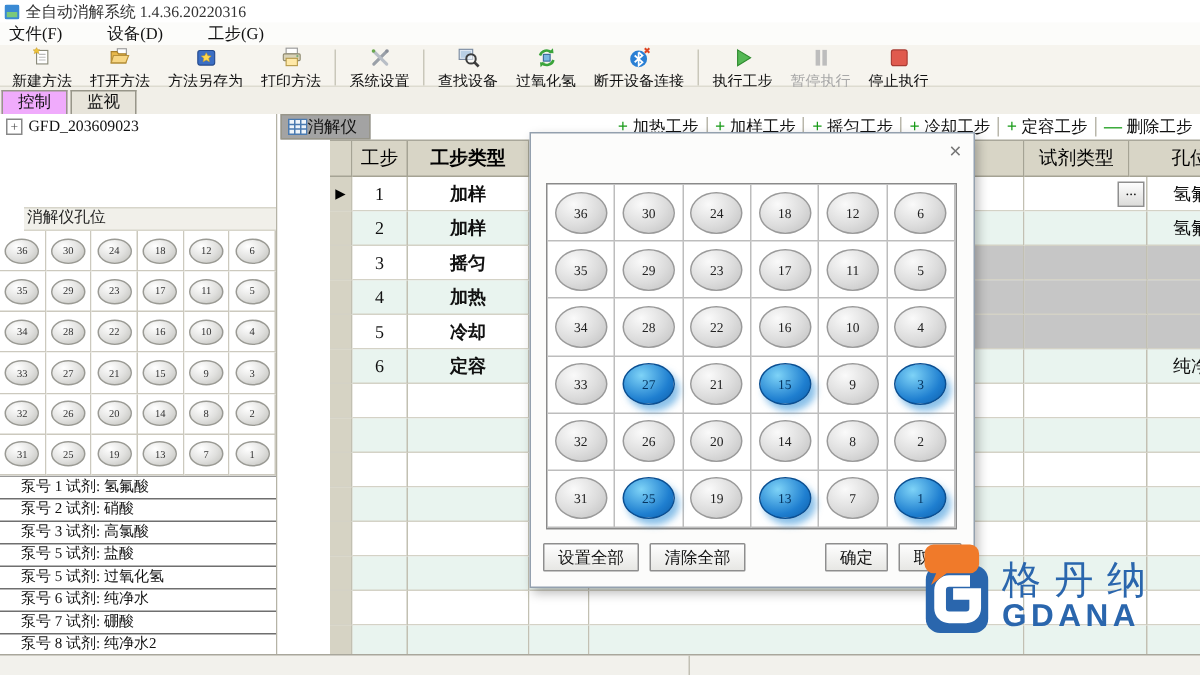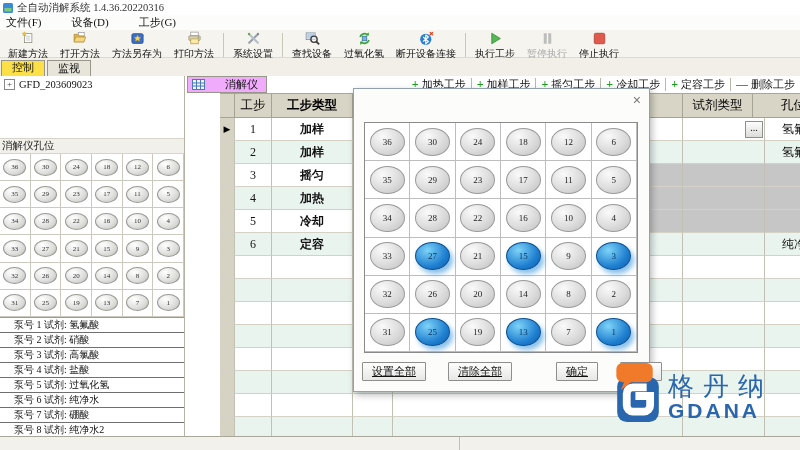--- a/index.html
+++ b/index.html
@@ -19,44 +19,44 @@
           padding:0 6px;height:27px;}
   .tb-btn svg{width:15px;height:15px;}
   .tb-btn .lbl{font-size:10px;line-height:11px;white-space:nowrap;}
   .tb-btn.disabled .lbl{color:#a8a8a8;}
   .tb-sep{width:1px;height:24px;background:#c9c7ba;margin:1px 3px 0 3px;}
   
   #viewtabs{position:absolute;left:0;top:58px;width:800px;height:18px;background:#f1efe8;
             display:flex;align-items:flex-end;padding-left:1px;box-sizing:border-box;}
   .vtab{height:15px;line-height:15px;padding:0 10px;border:1px solid #98968a;border-bottom:none;
         background:#e7e4da;font-size:11px;margin-right:2px;}
-  .vtab.active{background:#fde047;font-family:Liberation Mono, monospace;}
+  .vtab.active{background:#f0abfc;}
   
   #leftcol{position:absolute;left:0;top:76px;width:185px;height:360px;background:#fff;
            border-right:1px solid #b5b3a6;box-sizing:border-box;}
   #tree{height:62px;}
   .tree-item{display:flex;align-items:center;gap:4px;padding:3px 0 0 4px;font-size:10.5px;}
   .plusbox{width:9px;height:9px;border:1px solid #888;display:inline-flex;align-items:center;justify-content:center;
            font-size:9px;line-height:7px;color:#444;background:#fff;}
   #panel-caption{height:14px;line-height:14px;background:#f1f0ea;border-top:1px solid #d7d5ca;
-                 border-bottom:1px solid #d7d5ca;font-size:10.5px;padding-left:2px;color:#222;}
+                 border-bottom:1px solid #d7d5ca;font-size:10.5px;padding-left:2px;color:#222;margin-left:16px;}
   #panel-grid{height:163px;display:grid;grid-template-columns:repeat(6,1fr);grid-template-rows:repeat(6,1fr);}
   #panel-grid .cell{border-right:1px solid #ccc9be;border-bottom:1px solid #ccc9be;
                     display:flex;align-items:center;justify-content:center;background:#fff;}
   .hole-sm{width:21px;height:15px;border-radius:50%;border:1px solid #9a9a94;
            background:radial-gradient(ellipse at 35% 28%,#ffffff,#e0e0de 55%,#bdbdb8);
            display:flex;align-items:center;justify-content:center;font-size:7px;color:#333;}
   #pumps{border-top:1px solid #999;}
   .pump-row{height:14px;line-height:14px;border-bottom:1px solid #6f6f6f;font-size:10px;
             padding-left:14px;white-space:nowrap;overflow:hidden;}
   
   #main{position:absolute;left:185px;top:76px;width:615px;height:360px;background:#fff;}
   #tabbar{position:absolute;left:0;top:0;width:615px;height:17px;display:flex;align-items:center;}
-  #devtab{display:flex;align-items:center;gap:20px;height:15px;padding:0 8px 0 4px;margin-left:2px;
-          border:1px solid #98968a;background:#f0abfc;font-size:11px;}
+  #devtab{display:flex;align-items:center;gap:0;height:15px;padding:0 8px 0 4px;margin-left:2px;
+          border:1px solid #98968a;background:#a3a3a3;font-size:11px;}
   #stepbtns{margin-left:auto;display:flex;align-items:center;height:17px;}
   .step-btn{display:flex;align-items:center;gap:3px;padding:0 5px;font-size:11px;white-space:nowrap;}
   .step-btn .sign{font-weight:bold;font-size:12px;}
   .sb-sep{width:1px;height:13px;background:#b9b7ab;}
   #tablewrap{position:absolute;left:0;top:17px;width:615px;height:343px;overflow:hidden;
              border-top:1px solid #a9a79a;margin-left:35px;}
   .trow{display:flex;height:23px;}
   .trow.hdr{height:24px;}
   .tcell{border-right:1px solid #c2c0b2;border-bottom:1px solid #d4d2c6;box-sizing:border-box;
          display:flex;align-items:center;justify-content:center;font-size:12px;overflow:hidden;}
@@ -86,21 +86,21 @@
   #dlg-grid{position:absolute;left:10px;top:33px;width:272px;height:229px;border:1px solid #8a8a8a;
             display:grid;grid-template-columns:repeat(6,1fr);grid-template-rows:repeat(6,1fr);background:#fff;}
   #dlg-grid .cell{border-right:1px solid #bdbdbd;border-bottom:1px solid #bdbdbd;
                   display:flex;align-items:center;justify-content:center;}
   .hole-lg{width:33px;height:26px;border-radius:50%;border:1px solid #9a9a9a;
            background:radial-gradient(ellipse at 35% 28%,#fafafa,#dcdcdc 55%,#bfbfbf);
            display:flex;align-items:center;justify-content:center;font-size:9px;color:#222;}
   .hole-lg.on{border:1px solid #0a4f92;color:#06345f;
            background:radial-gradient(ellipse at 35% 28%,#7ed3f7,#1f7fd0 62%,#0c5ca8);
            box-shadow:3px 4px 5px rgba(40,140,215,.55);}
-  #dlg-btns{position:absolute;left:8px;right:8px;top:273px;display:flex;gap:22px;align-items:flex-end;text-decoration:underline;}
+  #dlg-btns{position:absolute;left:8px;right:8px;top:273px;display:flex;gap:7px;align-items:flex-end;}
   .dlg-btn{height:17px;border:1px solid #8e8e8e;background:linear-gradient(#fefefe,#e7e7e4);
            font-size:11px;display:flex;align-items:center;justify-content:center;padding:0 9px;border-radius:1px;white-space:nowrap;}
   .dlg-spacer{flex:1;}
   
   #logo{position:absolute;left:612px;top:360px;width:188px;height:74px;z-index:20;display:flex;align-items:flex-start;}
   #logo-mark{width:52px;height:72px;flex:none;}
   #logo-text{display:flex;flex-direction:column;margin-left:4px;margin-top:14px;}
   #logo-cn{font-size:26px;letter-spacing:9px;color:#2a66ad;line-height:26px;white-space:nowrap;}
   #logo-en{font-family:"Liberation Sans",sans-serif;font-weight:bold;font-size:21px;letter-spacing:3px;
            color:#2a66ad;line-height:22px;}
@@ -341,21 +341,21 @@
           <div class="hole-sm">7</div>
         </div>
         <div class="cell">
           <div class="hole-sm">1</div>
         </div>
       </div>
     <div id="pumps">
         <div class="pump-row">泵号 1 试剂: 氢氟酸</div>
         <div class="pump-row">泵号 2 试剂: 硝酸</div>
         <div class="pump-row">泵号 3 试剂: 高氯酸</div>
-        <div class="pump-row">泵号 4 试剂: 盐酸</div>
+        <div class="pump-row">泵号 5 试剂: 盐酸</div>
         <div class="pump-row">泵号 5 试剂: 过氧化氢</div>
         <div class="pump-row">泵号 6 试剂: 纯净水</div>
         <div class="pump-row">泵号 7 试剂: 硼酸</div>
         <div class="pump-row">泵号 8 试剂: 纯净水2</div>
       </div>
   </div>
 
   <div id="main">
     <div id="tabbar">
       <div id="devtab">

